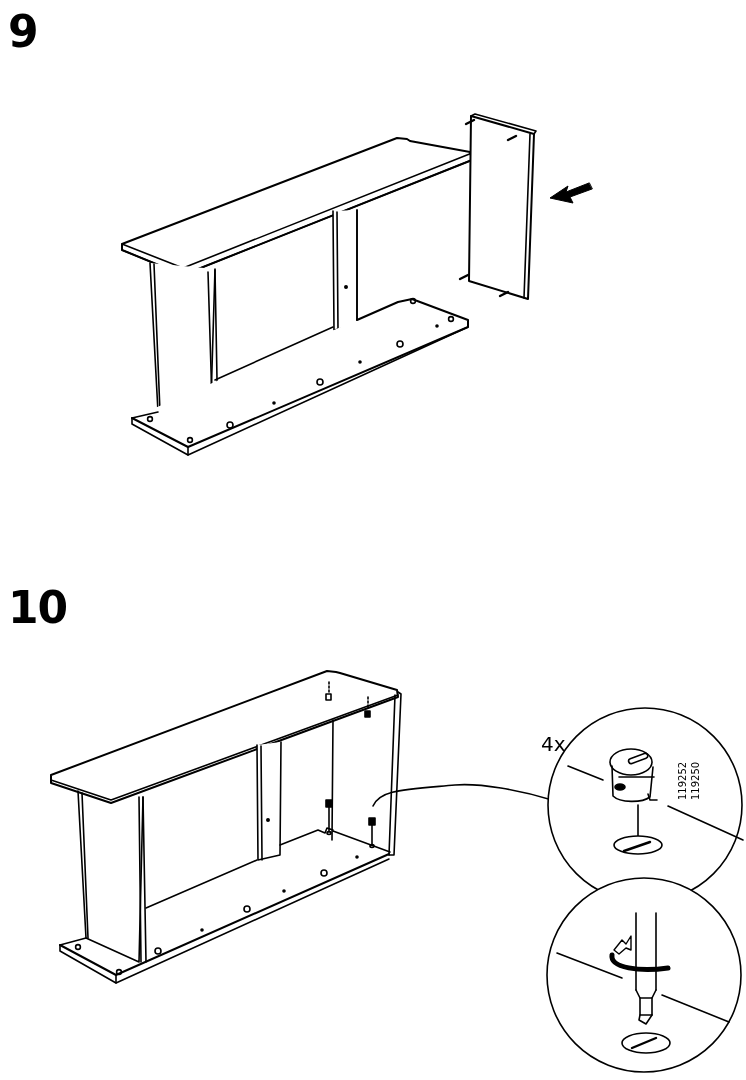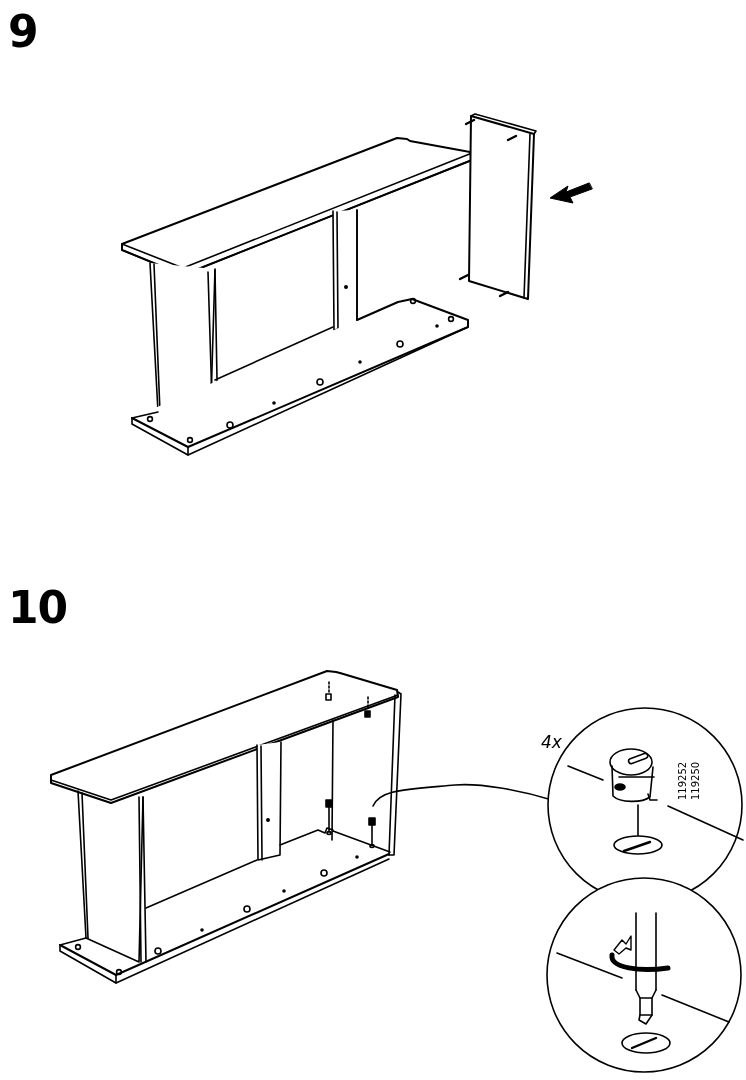--- a/index.html
+++ b/index.html
@@ -3,22 +3,22 @@
 <meta charset="utf-8">
 <style>
   html, body { margin: 0; padding: 0; background: #ffffff; }
   body { width: 746px; height: 1080px; position: relative; overflow: hidden;
          font-family: "DejaVu Sans", sans-serif; color: #000; }
   .step-num { position: absolute; font-family: "DejaVu Sans", sans-serif;
               font-weight: bold; font-size: 44px; line-height: 1; letter-spacing: -1px; }
   #step9-num { left: 8px; top: 10px; }
   #step10-num { left: 8px; top: 586px; text-align: right; }
   svg.ill { position: absolute; left: 0; top: 0; }
-  .callout-qty { position: absolute; left: 541px; top: 732px; font-size: 17px;
-                 font-family: "DejaVu Sans", sans-serif; font-style: italic; }
+  .callout-qty { position: absolute; left: 541px; top: 732px; font-size: 20px;
+                 font-family: "DejaVu Sans", sans-serif; }
   .part-id { position: absolute; font-size: 10px; font-family: "DejaVu Sans", sans-serif;
              transform: rotate(-90deg); transform-origin: left top; white-space: nowrap; }
   #part1 { left: 677px; top: 800px; }
   #part2 { left: 690px; top: 800px; }
 </style>
 </head>
 <body>
 
 <div class="step-num" id="step9-num">9</div>
 <div class="step-num" id="step10-num">10</div>

